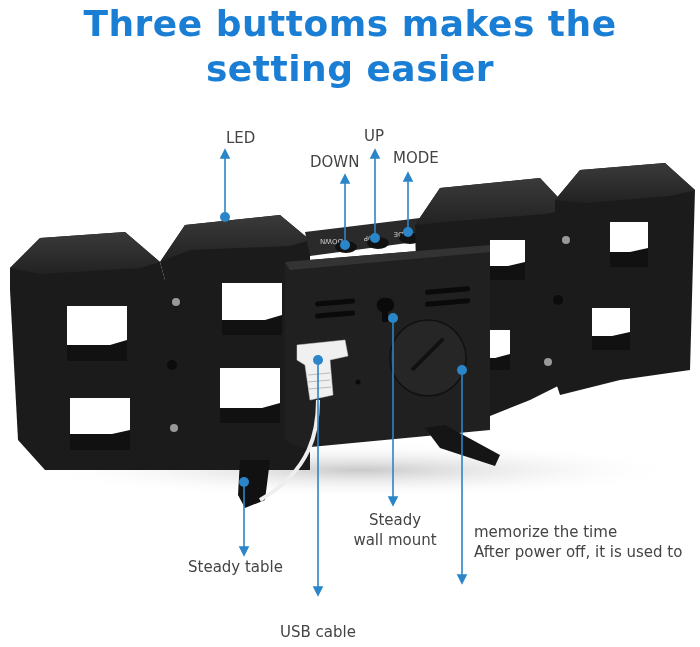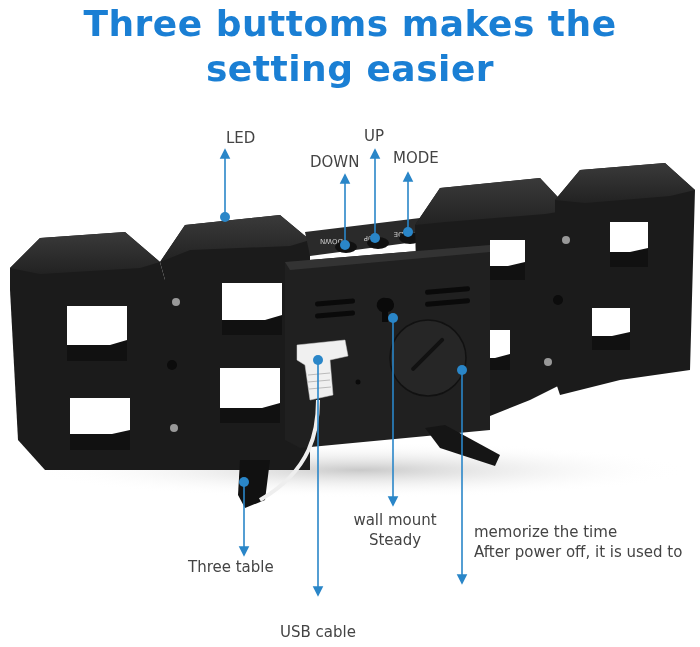--- a/index.html
+++ b/index.html
@@ -137,24 +137,24 @@
         <polygon points="458,575 466,575 462,583"></polygon>
         <circle cx="462" cy="370" r="5" stroke="none"></circle>
   </g>
 </svg>
 </div>
 
 <div class="label" style="left:206px;top:128px;margin-left:20px;">LED</div>
 <div class="label" style="left:310px;top:152px;">DOWN</div>
 <div class="label" style="left:364px;top:126px;">UP</div>
 <div class="label" style="left:393px;top:148px;">MODE</div>
-<div class="label" style="left:188px;top:557px;">Three table</div>
+<div class="label" style="left:188px;top:557px;">Steady table</div>
 <div class="label center" style="left:218px;top:602px;width:200px;margin-top:20px;">
   <div>USB cable</div>
 </div>
 <div class="label center" style="left:345px;top:510px;width:100px;">
+  <div>Steady</div>
   <div>wall mount</div>
-  <div>Steady</div>
 </div>
 <div class="label" style="left:474px;top:522px;">
   <div>memorize the time</div>
   <div>After power off, it is used to</div>
 </div>
 
 </body></html>

